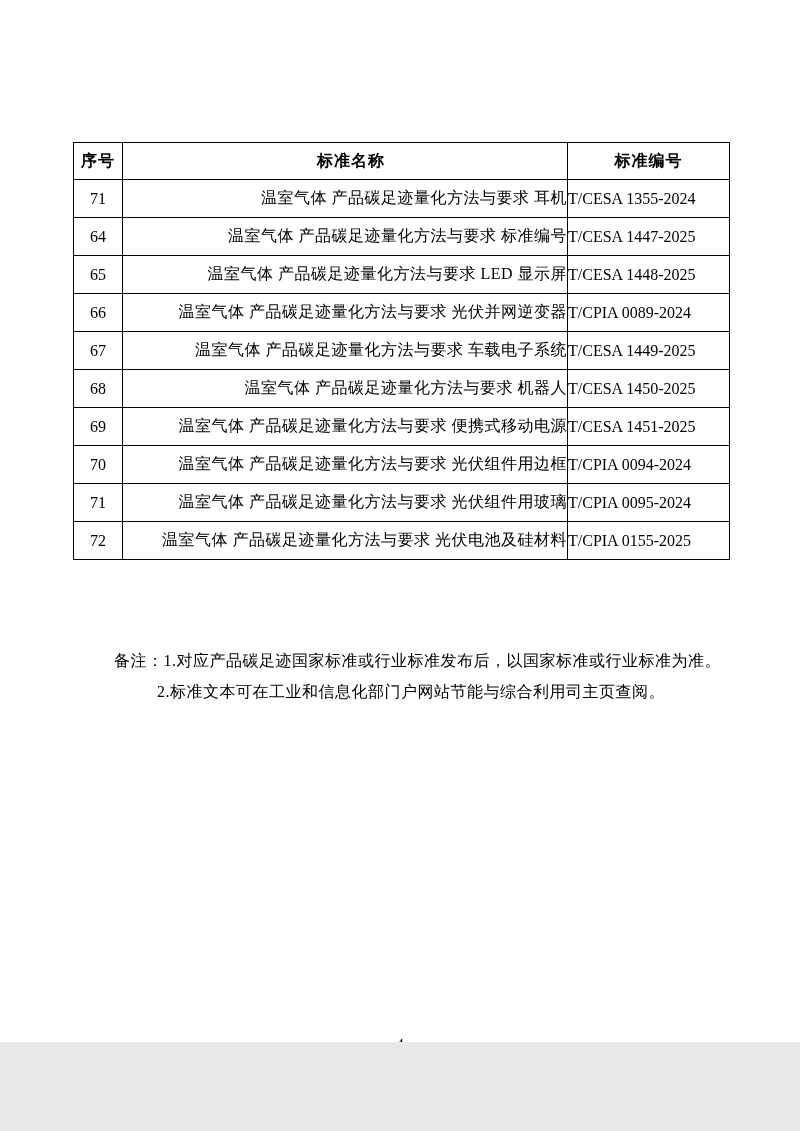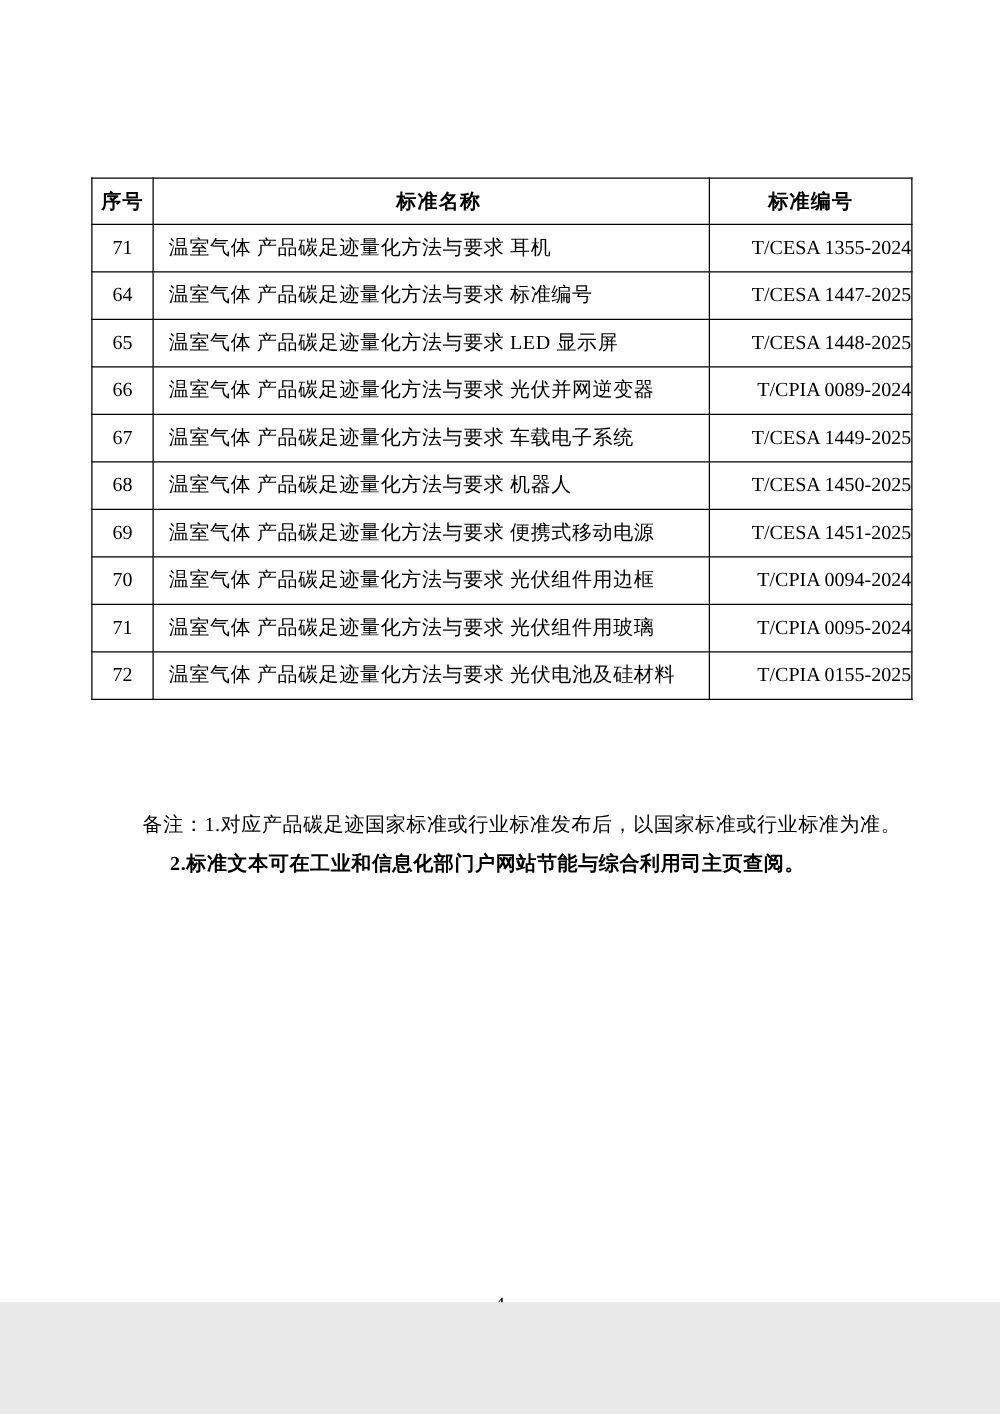--- a/index.html
+++ b/index.html
@@ -34,33 +34,33 @@
     height: 37px;
     font-family: "Liberation Sans", "DejaVu Sans", sans-serif;
     font-weight: bold;
     text-align: center;
     letter-spacing: 1px;
   }
   .standards-table td {
     height: 38px;
   }
   .col-no   { width: 49px;  text-align: center; }
-  .col-name { width: 445px; text-align: left; padding-left: 12px; letter-spacing: 0.5px; }
-  .col-code { width: 162px; text-align: right; }
+  .col-name { width: 445px; text-align: right; padding-left: 12px; letter-spacing: 0.5px; }
+  .col-code { width: 162px; text-align: left; }
   .notes {
     position: absolute;
     left: 98px;
     top: 645px;
     width: 640px;
     font-size: 16px;
     line-height: 31px;
     letter-spacing: 0.5px;
   }
   .notes-line1 { white-space: nowrap; margin-left: 16px; }
-  .notes-line2 { white-space: nowrap; margin-left: 38px; font-weight: bold; }
+  .notes-line2 { white-space: nowrap; margin-left: 59px; }
   .page-footer {
     position: absolute;
     left: 0;
     top: 1036px;
     width: 100%;
     text-align: center;
     font-size: 15px;
   }
 </style>
 </head>

